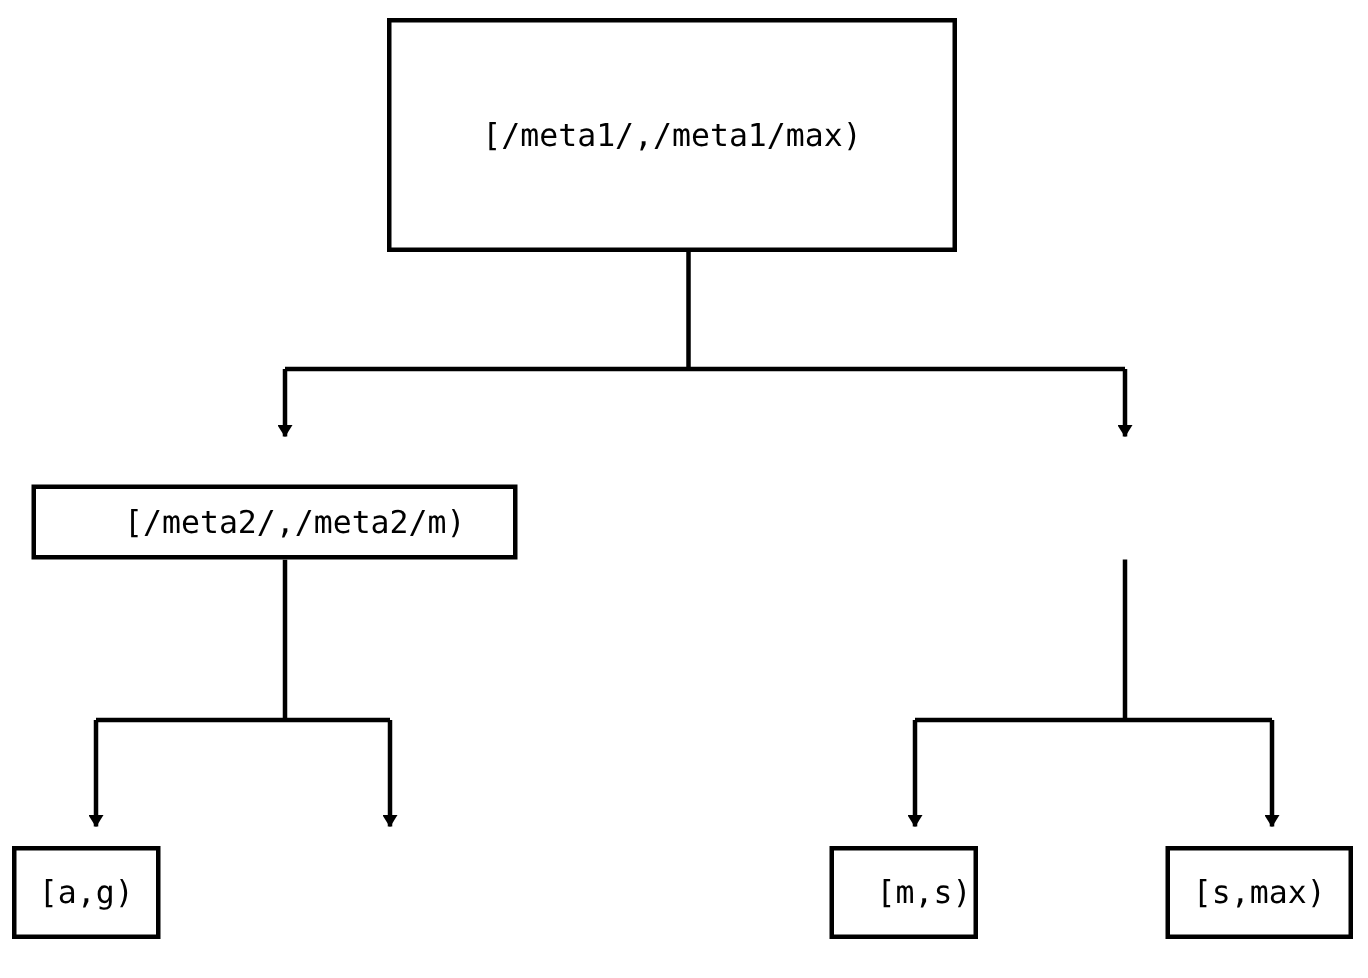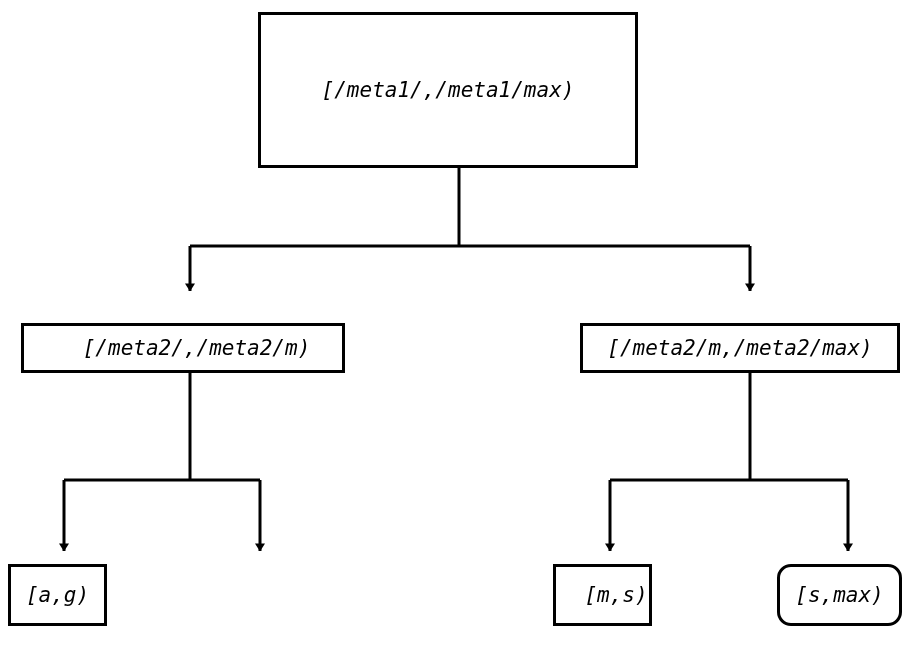--- a/index.html
+++ b/index.html
@@ -35,21 +35,20 @@
     align-items: center;
     justify-content: center;
     color: #000000;
     white-space: pre;
     letter-spacing: 0px;
   }
   .node-label {
     display: block;
     text-align: left;
     line-height: 1;
-    font-style: italic;
   }
   
   #node-root {
     left: 258px;
     top: 12px;
     width: 380px;
     height: 156px;
   }
   #node-root .node-label { font-size: 21px; }
 
@@ -72,21 +71,21 @@
 
   
   .leaf {
     top: 564px;
     height: 62px;
   }
   .leaf .node-label { font-size: 21px; }
   #node-leaf-ag   { left: 8px;   width: 99px; }
   #node-leaf-gm   { left: 205px; width: 99px; }
   #node-leaf-ms   { left: 553px; width: 99px; padding-left: 27px; }
-  #node-leaf-smax { left: 777px; width: 125px; border-radius: 14px; }
+  #node-leaf-smax { left: 777px; width: 125px; }
 </style>
 </head>
 <body>
 
 <div id="diagram-root">
 
   <svg id="connector-layer" width="912" height="652" viewBox="0 0 912 652" xmlns="http://www.w3.org/2000/svg">
     <defs>
       <marker id="arrow-down" markerWidth="10" markerHeight="8" refX="5" refY="7.6" orient="0" markerUnits="userSpaceOnUse">
         <path d="M 0 0 L 10 0 L 5 8 Z" fill="#000000"></path>
@@ -134,23 +133,20 @@
   </svg>
 
   <div class="tree-node" id="node-root">
     <span class="node-label">[/meta1/,/meta1/max)</span>
   </div>
 
   <div class="tree-node" id="node-meta2-low">
     <span class="node-label">[/meta2/,/meta2/m)</span>
   </div>
 
-  <div class="tree-node" id="node-meta2-high">
-    <span class="node-label">[/meta2/m,/meta2/max)</span>
-  </div>
 
   <div class="tree-node leaf" id="node-leaf-ag">
     <span class="node-label">[a,g)</span>
   </div>
 
 
   <div class="tree-node leaf" id="node-leaf-ms">
     <span class="node-label">[m,s)</span>
   </div>
 

